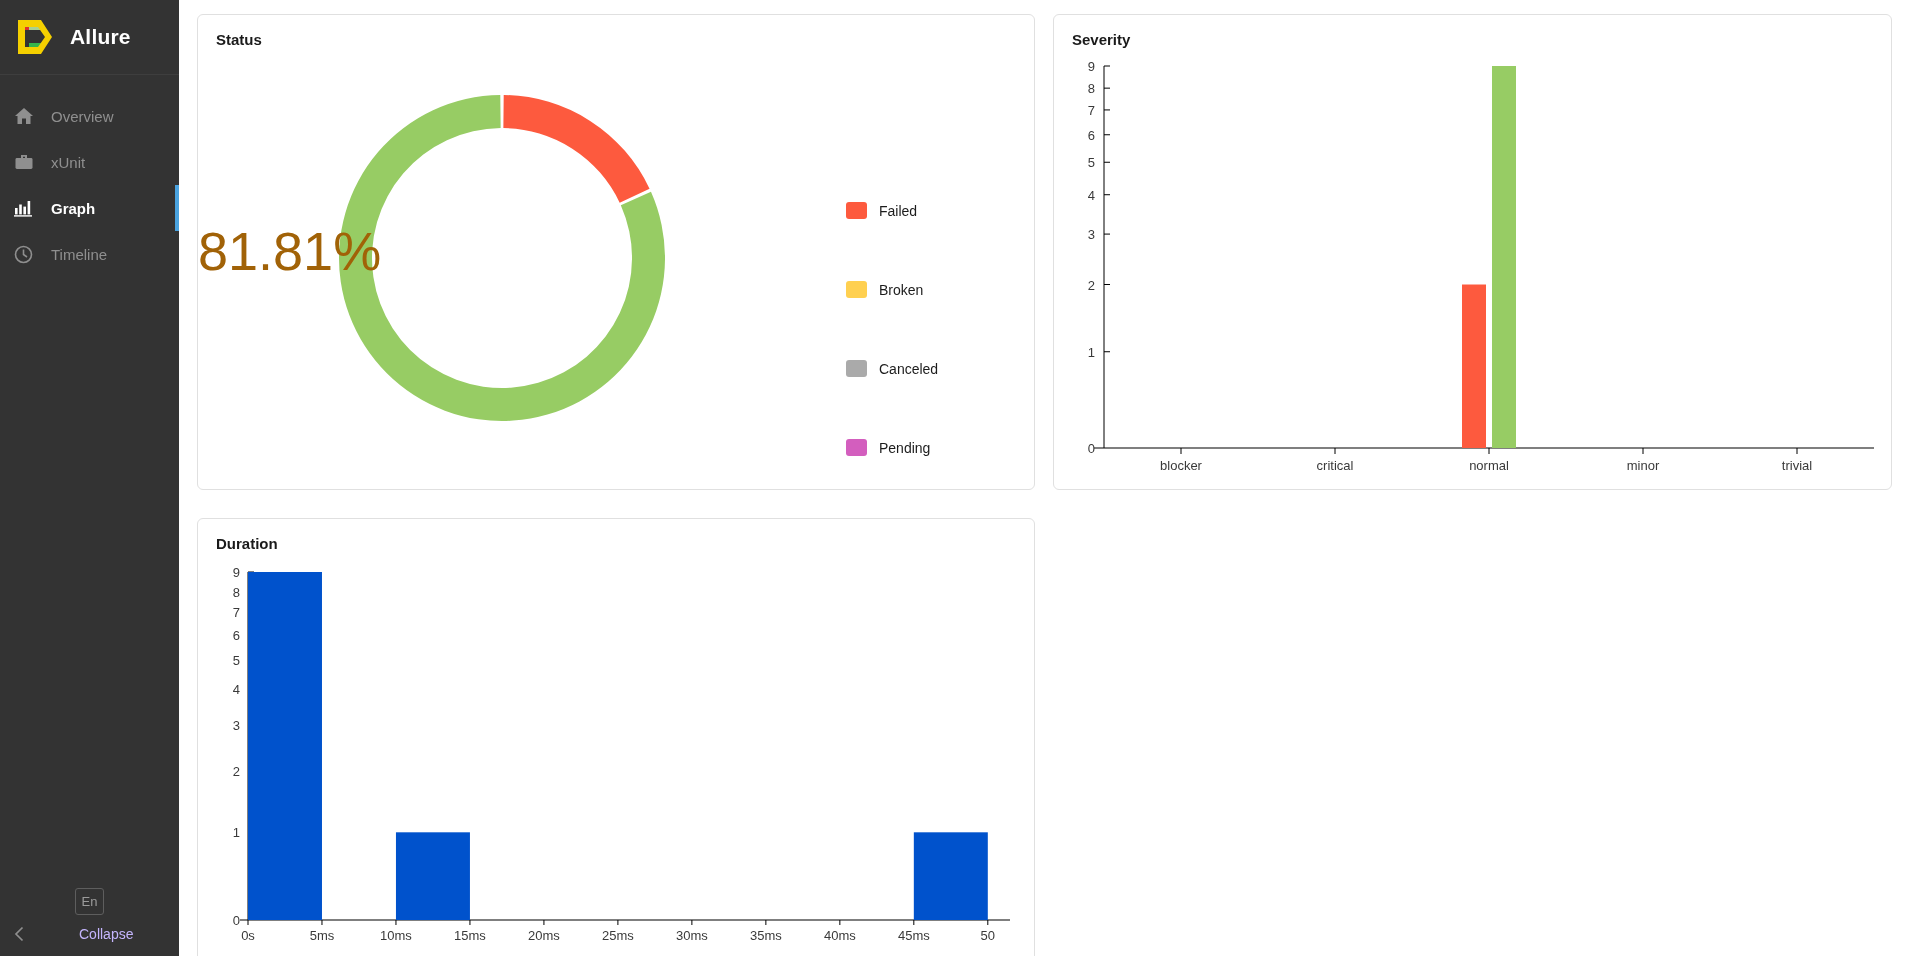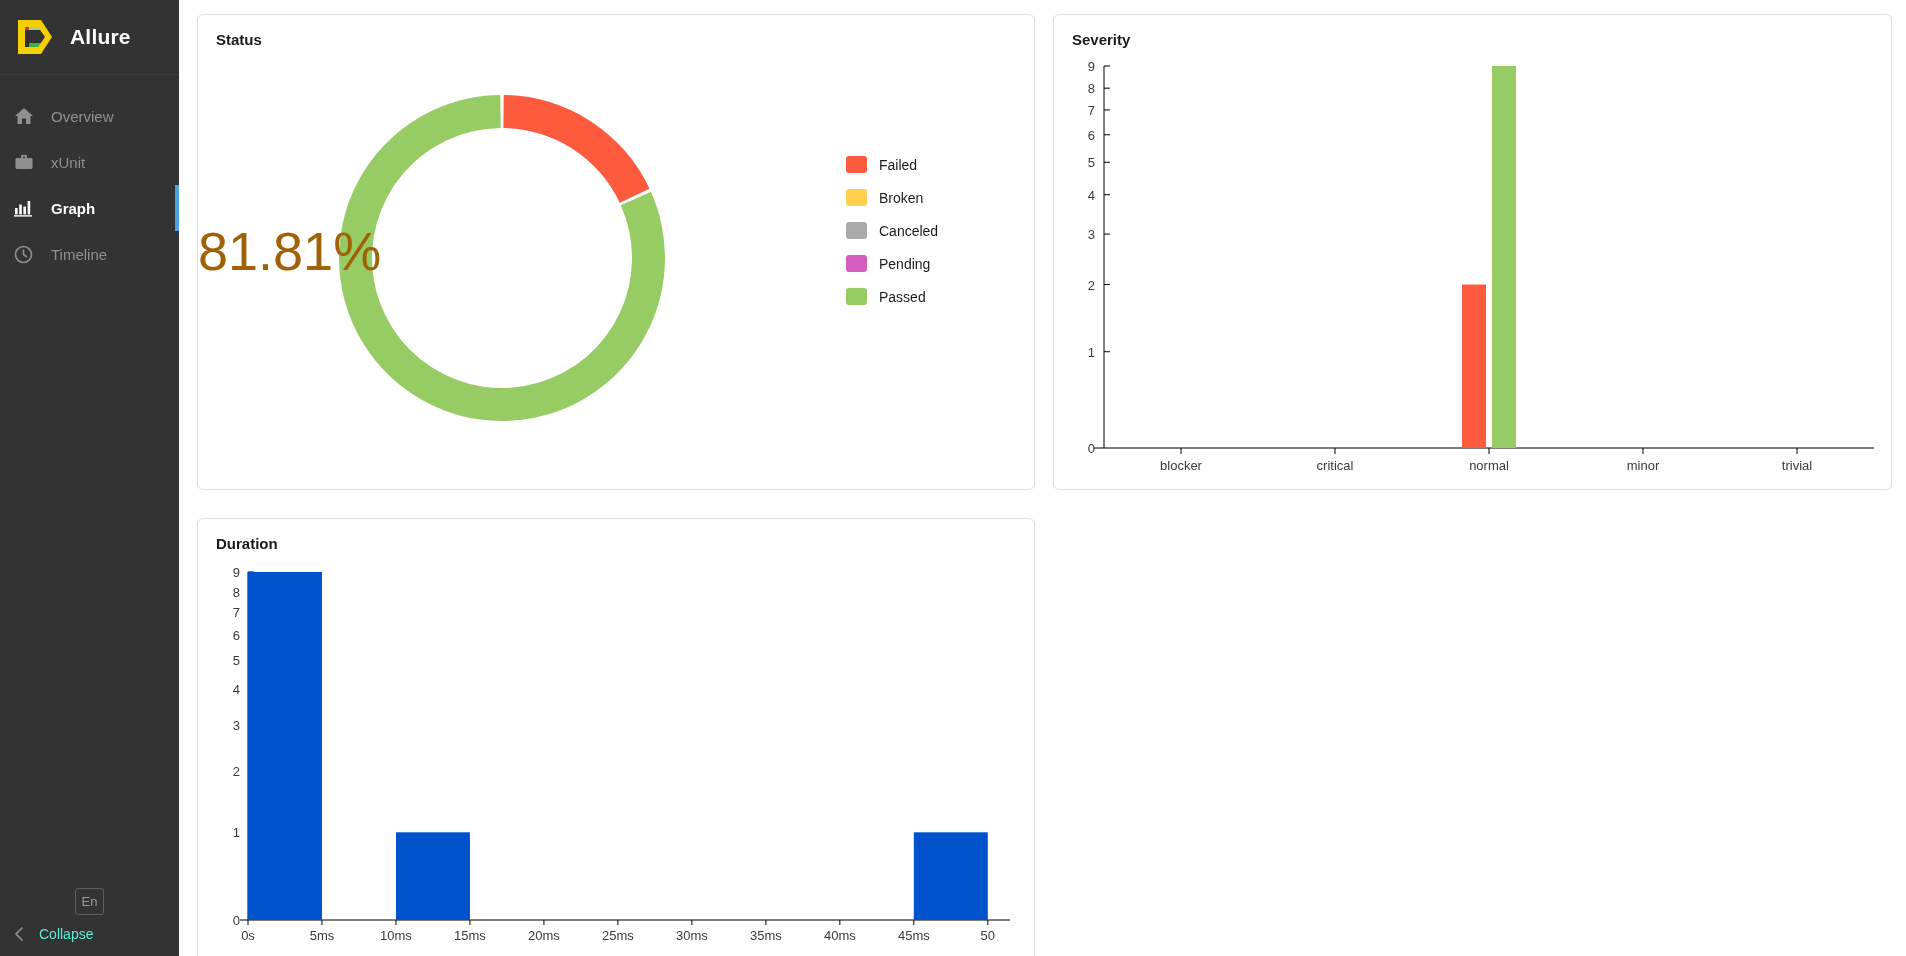--- a/index.html
+++ b/index.html
@@ -53,21 +53,21 @@
   }
   .lang-btn {
     width: 29px; height: 27px;
     border: 1px solid #5e5e5e; border-radius: 3px;
     color: #9b9b9b; font-size: 13px;
     display: flex; align-items: center; justify-content: center;
     cursor: pointer; margin-bottom: 11px;
   }
   .collapse-row {
     display: flex; align-items: center; align-self: flex-start;
-    padding-left: 14px; color: #5eead4; font-size: 14px; cursor: pointer;
+    padding-left: 14px; color: #c4b5fd; font-size: 14px; cursor: pointer; gap: 40px;
   }
   .collapse-row .chev { margin-right: 14px; display: flex; }
 
   
   .main {
     flex: 1; height: 956px;
     background: #ffffff;
     padding: 14px 14px 0 18px;
     overflow: hidden;
   }
@@ -91,21 +91,21 @@
   .donut-wrap { position: relative; width: 100%; height: 420px; }
   .donut-center {
     position: absolute; left: 0; right: 0;
     text-align: left; font-size: 54px; color: #a16207;
     font-family: "Liberation Sans", sans-serif;
   }
   .legend {
     position: absolute; left: 648px; top: 108px;
     display: flex; flex-direction: column; gap: 16px;
   }
-  .legend-item { display: flex; align-items: flex-end; cursor: pointer; }
+  .legend-item { display: flex; align-items: flex-end; cursor: pointer; margin-top: 46px; }
   .legend-swatch {
     width: 21px; height: 17px; border-radius: 3px; margin-right: 12px;
   }
   .legend-label { font-size: 14px; color: #1c1c1c; }
 </style>
 </head>
 <body>
 
 <div id="app">
 

